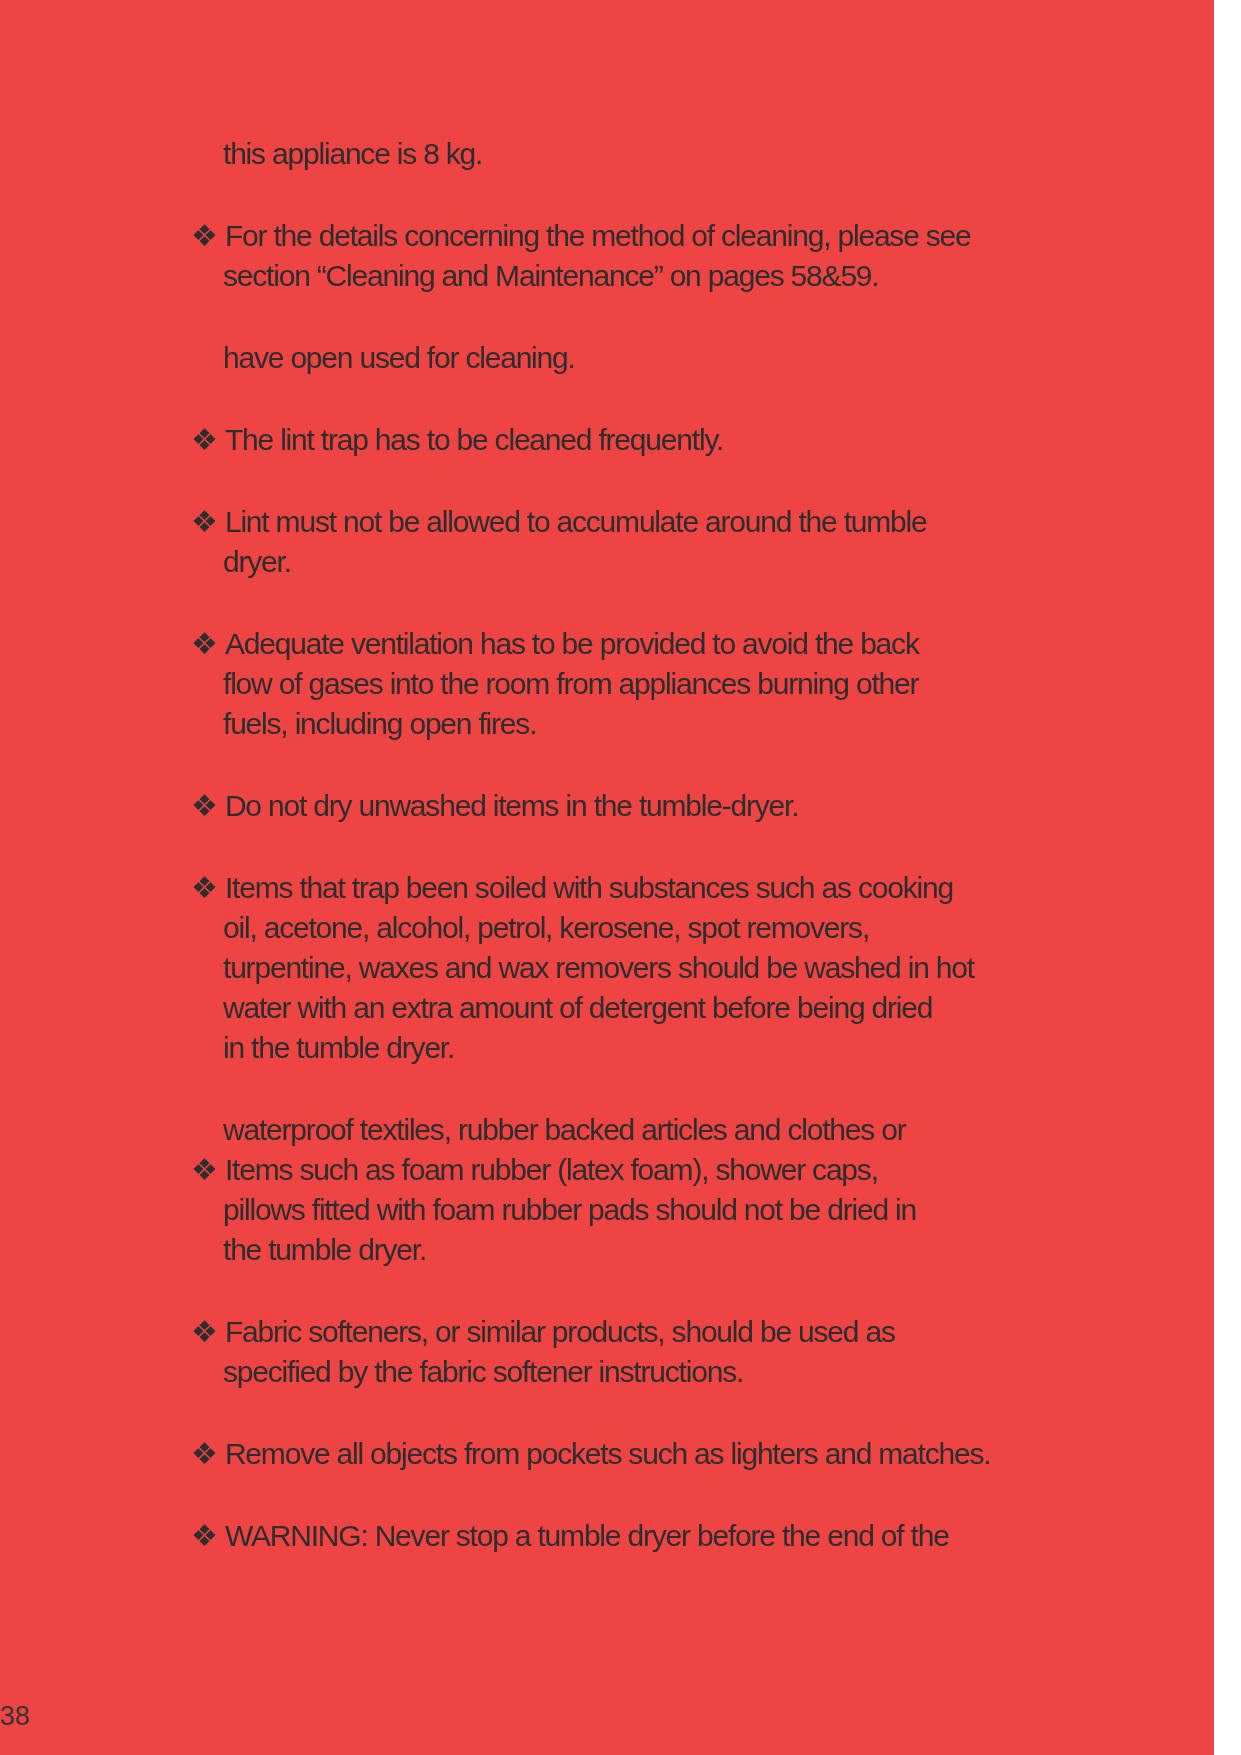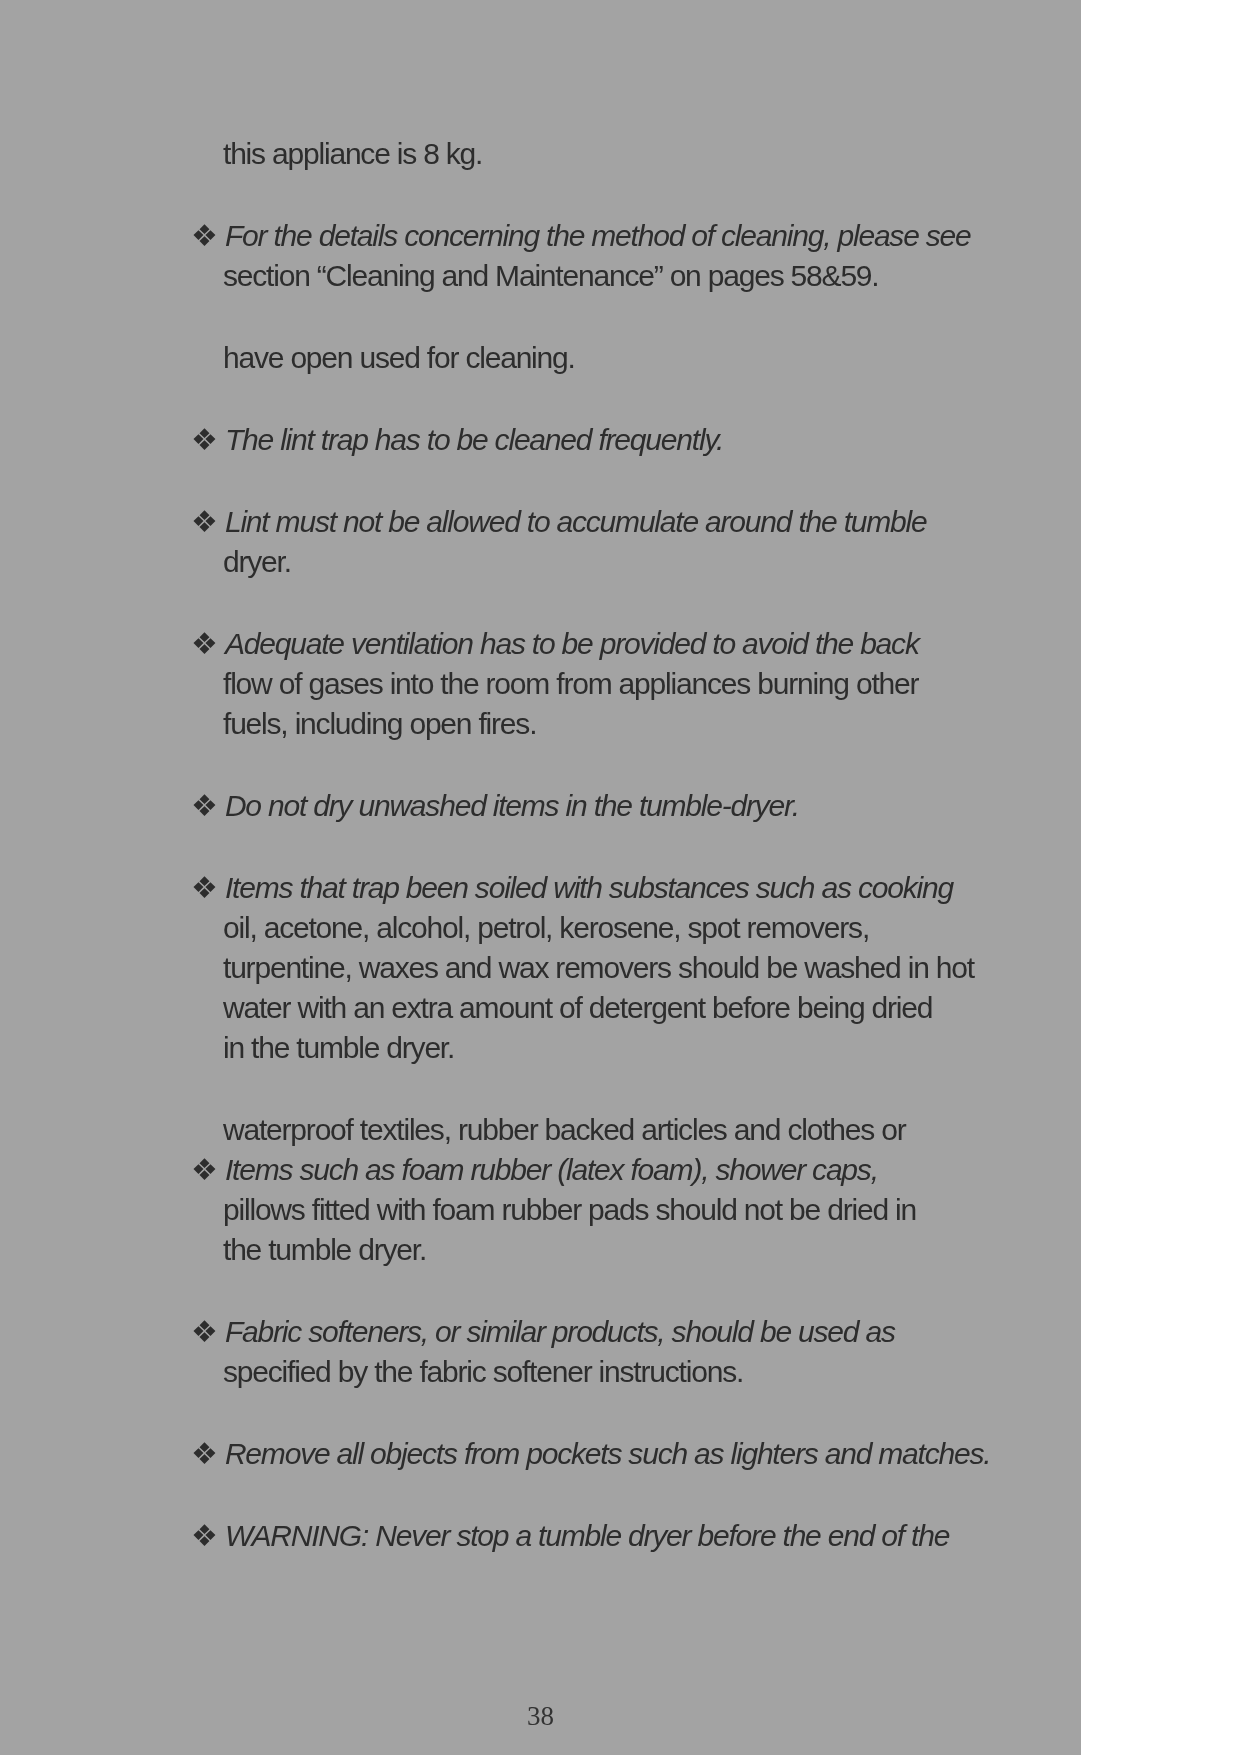--- a/index.html
+++ b/index.html
@@ -9,23 +9,23 @@
   body {
     width: 1241px;
     height: 1755px;
     background: #ffffff;
     overflow: hidden;
     position: relative;
     font-family: "Liberation Sans", "DejaVu Sans", sans-serif;
   }
   .page {
     position: relative;
-    width: 1081px;
+    width: 1214px;
     height: 1755px;
-    background: #a3a3a3;
+    background: #ef4444;
   }
   .content {
     position: absolute;
     top: 0;
     left: 0;
     right: 0;
     padding-top: 134px;
     color: #2d2d2d;
     font-size: 30px;
     line-height: 40px;
@@ -34,33 +34,31 @@
   .cont-line {
     margin-left: 223px;
     margin-bottom: 42px;
   }
   .item {
     margin-left: 223px;
     margin-bottom: 42px;
   }
   .item .line.first {
     text-indent: -32px;
-    font-style: italic;
   }
   .bullet {
     margin-right: 7px;
     letter-spacing: 0;
   }
   .page-number {
     position: absolute;
     top: 1700px;
     left: 0;
     width: 100%;
-    text-align: center;
-    font-family: Liberation Serif, serif;
+    font-family: Liberation Sans, sans-serif;
     font-size: 27px;
     line-height: 32px;
     color: #333333;
     letter-spacing: 0;
   }
 </style>
 </head>
 <body>
 
 <div class="page">

